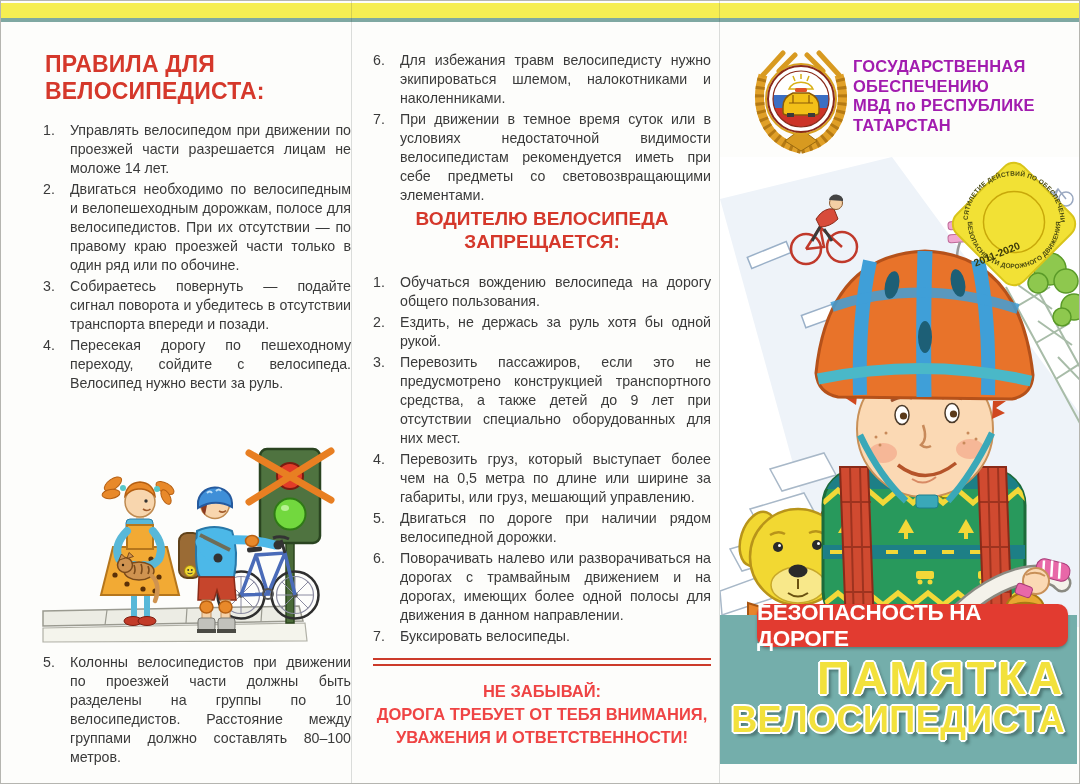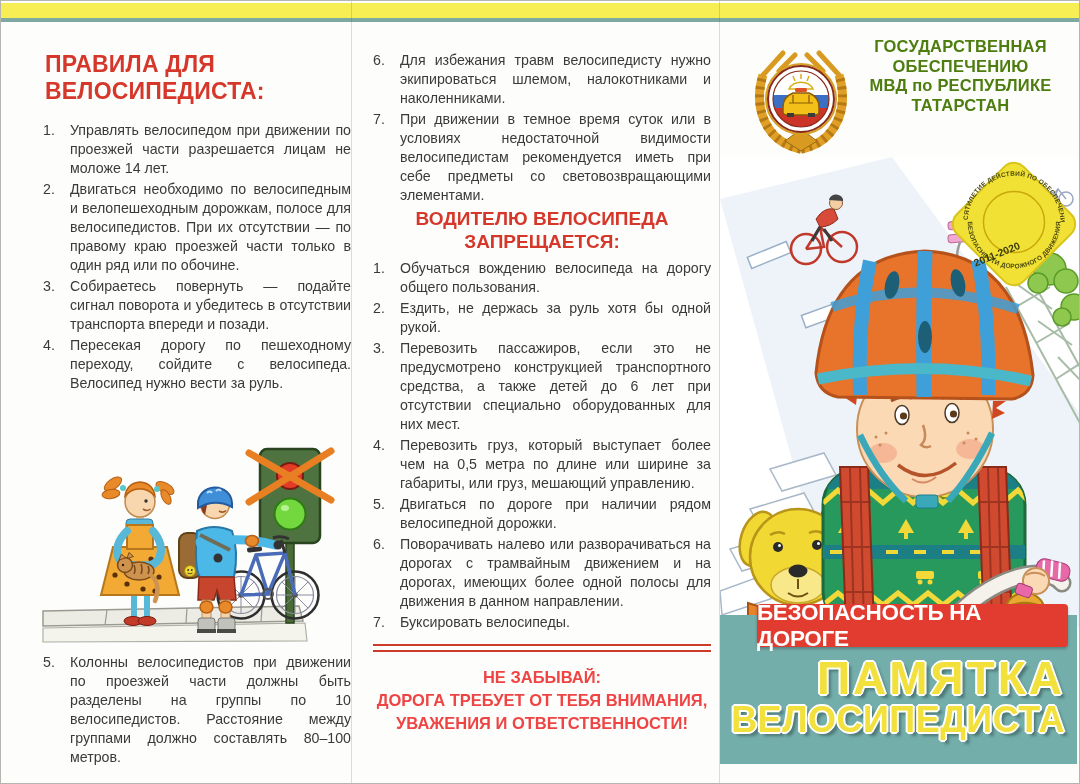--- a/index.html
+++ b/index.html
@@ -15,33 +15,33 @@
 
   
   .panel-left{position:absolute;left:42px;top:50px;width:308px;}
   .panel-mid{position:absolute;left:372px;top:50px;width:338px;}
   .rule{display:flex;margin-bottom:2px;font-size:14.2px;line-height:19px;}
   .rule .num{width:27px;flex:none;}
   .rule .txt{flex:1;text-align:justify;}
   .red{color:#d5382b;}
   .h-left{font-size:23px;font-weight:bold;margin:0 2px 16px 2px;letter-spacing:.2px;}
   .h-mid{font-weight:bold;font-size:19px;line-height:23px;text-align:center;}
-  .h-mid-sub{font-weight:bold;font-size:19px;line-height:23px;text-align:center;margin-bottom:6px;}
+  .h-mid-sub{font-weight:bold;font-size:19px;line-height:23px;text-align:center;margin-bottom:20px;}
   .illus-left{display:block;margin:8px 0 10px -6px;}
   .double-rule{height:4px;border-top:2.5px solid #cc3a2a;border-bottom:2.5px solid #cc3a2a;margin-top:12px;}
   .mid-footer{margin-top:14px;text-align:center;font-weight:bold;font-size:16.5px;line-height:23px;color:#ef4444;}
 
   
-  .agency{position:absolute;left:852px;top:36px;width:215px;text-align:center;
-          color:#4d7c0f;font-weight:bold;font-size:16.5px;line-height:19.5px;letter-spacing:.2px;}
+  .agency{position:absolute;left:852px;top:56px;width:215px;text-align:left;
+          color:#a21caf;font-weight:bold;font-size:16.5px;line-height:19.5px;letter-spacing:.2px;}
   .emblem{position:absolute;left:748px;top:44px;}
   .illus-right{position:absolute;left:719px;top:156px;}
   .badge{position:absolute;left:946px;top:158px;}
   .teal-panel{position:absolute;left:719px;top:614px;width:357px;height:149px;background:#74aeab;}
-  .banner{position:absolute;left:756px;top:603px;width:311px;height:43px;background:#e23b30;border-radius:4px;
+  .banner{position:absolute;left:756px;top:603px;width:311px;height:43px;background:#e23b30;border-radius:10px;
           display:flex;align-items:center;justify-content:center;color:#fff;font-weight:bold;
           font-size:22.5px;letter-spacing:-.3px;box-shadow:0 2px 3px rgba(0,0,0,.25);}
   .memo-title{position:absolute;right:14px;text-align:right;font-weight:bold;color:#f2e13c;
      text-shadow:-2px 0 0 #fff,2px 0 0 #fff,0 -2px 0 #fff,0 2px 0 #fff,
                  -1px -1px 0 #fff,1px -1px 0 #fff,-1px 1px 0 #fff,1px 1px 0 #fff,
                  4px 4px 3px rgba(30,55,55,.45);}
   .memo-l1{top:650px;font-size:46px;letter-spacing:3px;}
   .memo-l2{top:698px;font-size:36px;letter-spacing:.5px;}
 </style>
 </head>
@@ -195,21 +195,21 @@
     <div class="rule">
       <span class="num">1.</span>
       <span class="txt">Обучаться вождению велосипеда на дорогу общего пользования.</span>
     </div>
     <div class="rule">
       <span class="num">2.</span>
       <span class="txt">Ездить, не держась за руль хотя бы одной рукой.</span>
     </div>
     <div class="rule">
       <span class="num">3.</span>
-      <span class="txt">Перевозить пассажиров, если это не предусмотрено конструкцией транспортного средства, а также детей до 6 лет при отсутствии специально оборудованных для них мест.</span>
+      <span class="txt">Перевозить пассажиров, если это не предусмотрено конструкцией транспортного средства, а также детей до 9 лет при отсутствии специально оборудованных для них мест.</span>
     </div>
     <div class="rule">
       <span class="num">4.</span>
       <span class="txt">Перевозить груз, который выступает более чем на 0,5 метра по длине или ширине за габариты, или груз, мешающий управлению.</span>
     </div>
     <div class="rule">
       <span class="num">5.</span>
       <span class="txt">Двигаться по дороге при наличии рядом велосипедной дорожки.</span>
     </div>
     <div class="rule">

